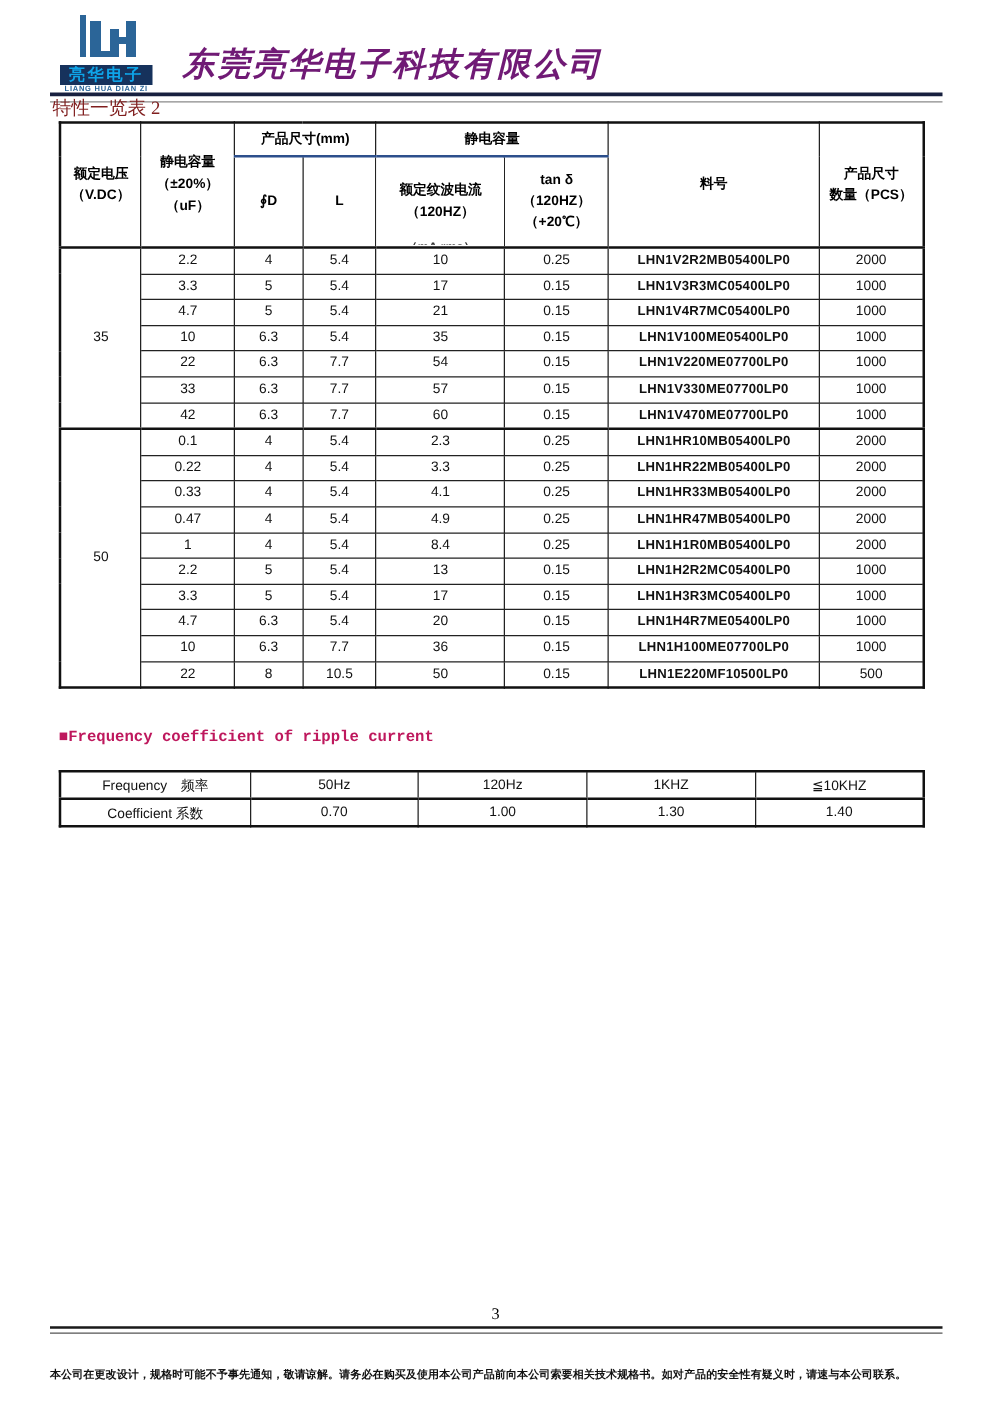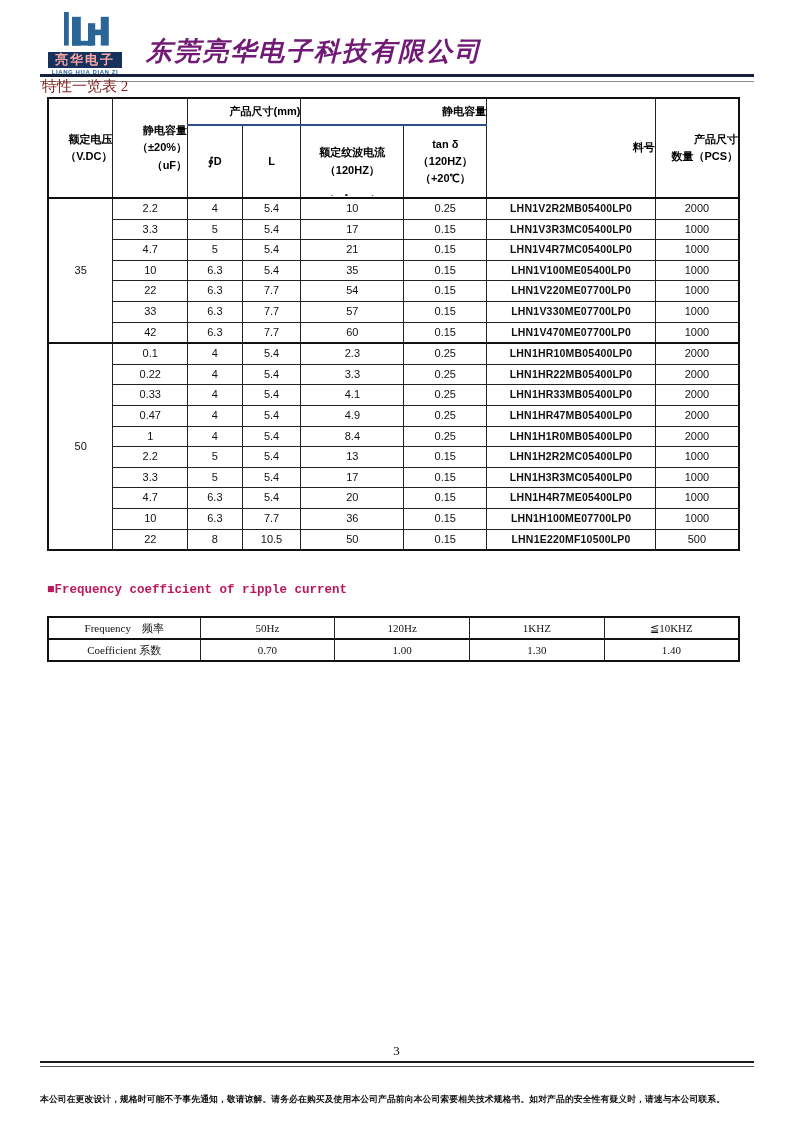--- a/index.html
+++ b/index.html
@@ -1,45 +1,45 @@
 <!DOCTYPE html>
 <html><head>
 <meta charset="utf-8">
 <style>
   html,body{margin:0;padding:0;background:#ffffff;}
   .page{position:relative;width:793px;height:1122px;background:#fff;font-family:"Liberation Sans",sans-serif;color:#111;overflow:hidden;}
 
   
   .logo{position:absolute;left:48px;top:12px;width:74px;}
   .logo-mark{display:block;margin-left:16px;}
-  .logo-band{background:#16325c;color:#fca5a5;font-weight:bold;font-size:13px;text-align:center;letter-spacing:2px;line-height:16px;height:16px;}
+  .logo-band{background:#16325c;color:#0ea5e9;font-weight:bold;font-size:13px;text-align:center;letter-spacing:2px;line-height:16px;height:16px;}
   .logo-sub{color:#2b6598;font-size:6px;font-weight:bold;letter-spacing:0.6px;text-align:center;margin-top:1px;white-space:nowrap;}
   .company-name{position:absolute;left:146px;top:34px;font-size:26px;font-weight:bold;font-style:italic;color:#701a75;letter-spacing:2px;white-space:nowrap;font-family:"DejaVu Sans",sans-serif;}
   .header-rule{position:absolute;left:40px;width:714px;top:74px;height:4px;border-top:3px solid #18203f;border-bottom:1px solid #8a8a8a;}
   .section-title{position:absolute;left:42px;top:77px;font-size:15px;font-family:"Liberation Serif",serif;color:#7f1d1d;}
 
   
   table{border-collapse:collapse;table-layout:fixed;}
   .spec-table{position:absolute;left:47px;top:97px;width:693px;border:2px solid #111;}
   .spec-table th,.spec-table td{border:1px solid #222;text-align:center;vertical-align:middle;padding:0;overflow:hidden;}
   .spec-table thead th{font-size:11px;font-weight:bold;color:#000;line-height:1.55;background:#fff;}
-  .spec-table thead tr:first-child th{height:25px;text-align:right;}
+  .spec-table thead tr:first-child th{height:25px;}
   .spec-table thead tr:last-child th{height:71px;}
   th.blue-split{border-bottom:2px solid #2c4f8c;}
   th.ripple-head{position:relative;}
   .clip-wrap{position:absolute;left:0;right:0;bottom:1px;height:4px;overflow:hidden;}
   .clip-wrap span{display:block;font-size:10px;font-weight:bold;line-height:13px;color:#333;}
   .spec-table tbody td{font-size:11px;height:19.6px;line-height:19.6px;}
   .spec-table tbody td.part-cell{font-size:10.5px;letter-spacing:0.2px;font-weight:bold;}
   .spec-table tbody tr.group-start td{border-top:2px solid #111;}
   td.voltage-cell{font-size:11px;font-weight:normal;}
 
   
   .freq-title{position:absolute;left:47px;top:583px;font-size:12.5px;font-weight:bold;font-family:"Liberation Mono",monospace;color:#be185d;letter-spacing:0;}
-  .freq-table{position:absolute;left:47px;top:616px;width:693px;border:2px solid #111;font-family:Liberation Serif, serif;}
+  .freq-table{position:absolute;left:47px;top:616px;width:693px;border:2px solid #111;}
   .freq-table td{border:1px solid #222;text-align:center;vertical-align:middle;font-size:11px;height:20px;padding:0;}
   .freq-table tr:first-child td{border-bottom:2px solid #111;}
   .freq-label{font-size:11px;}
 
   
   .page-number{position:absolute;left:0;top:1043px;width:100%;text-align:center;font-size:13px;font-family:"Liberation Serif",serif;color:#000;}
   .footer-rule{position:absolute;left:40px;width:714px;top:1061px;height:3px;border-top:2px solid #1a1a1a;border-bottom:1px solid #555;}
   .disclaimer{position:absolute;left:40px;top:1093px;width:714px;font-size:8.8px;font-weight:600;font-family:"Liberation Serif",serif;color:#111;letter-spacing:0.1px;line-height:12px;}
 </style>
 </head>

